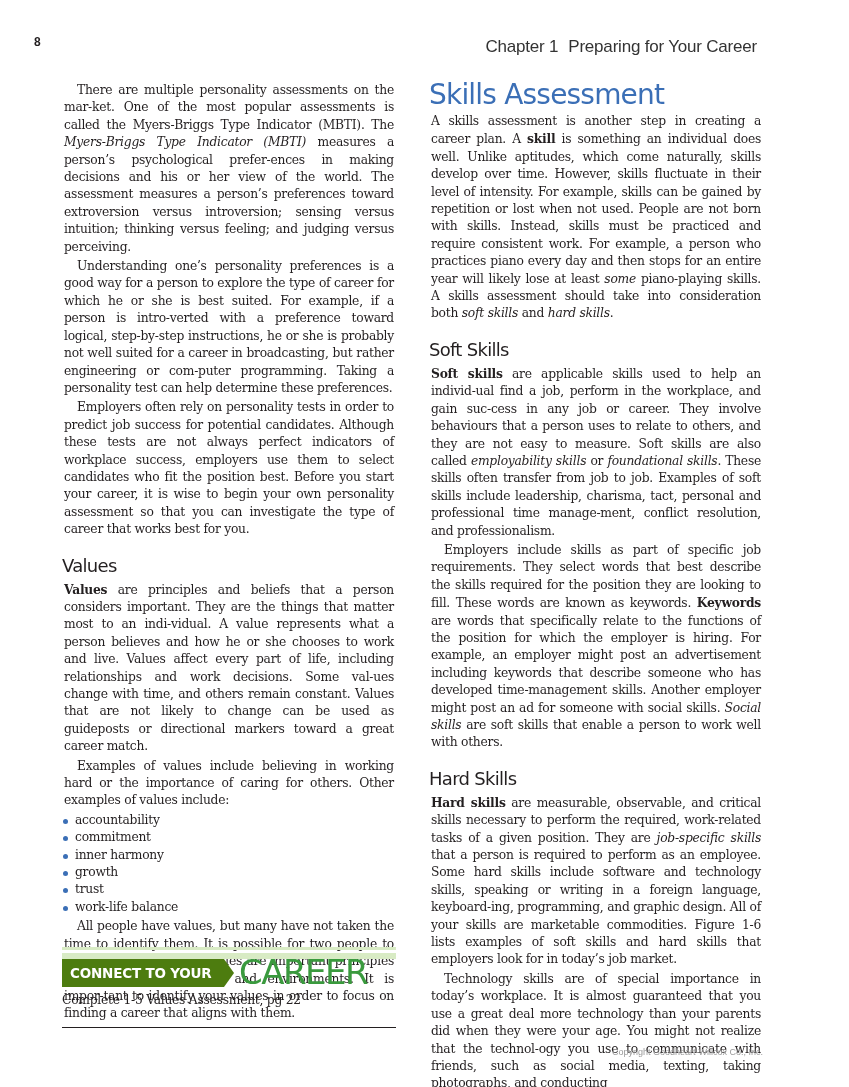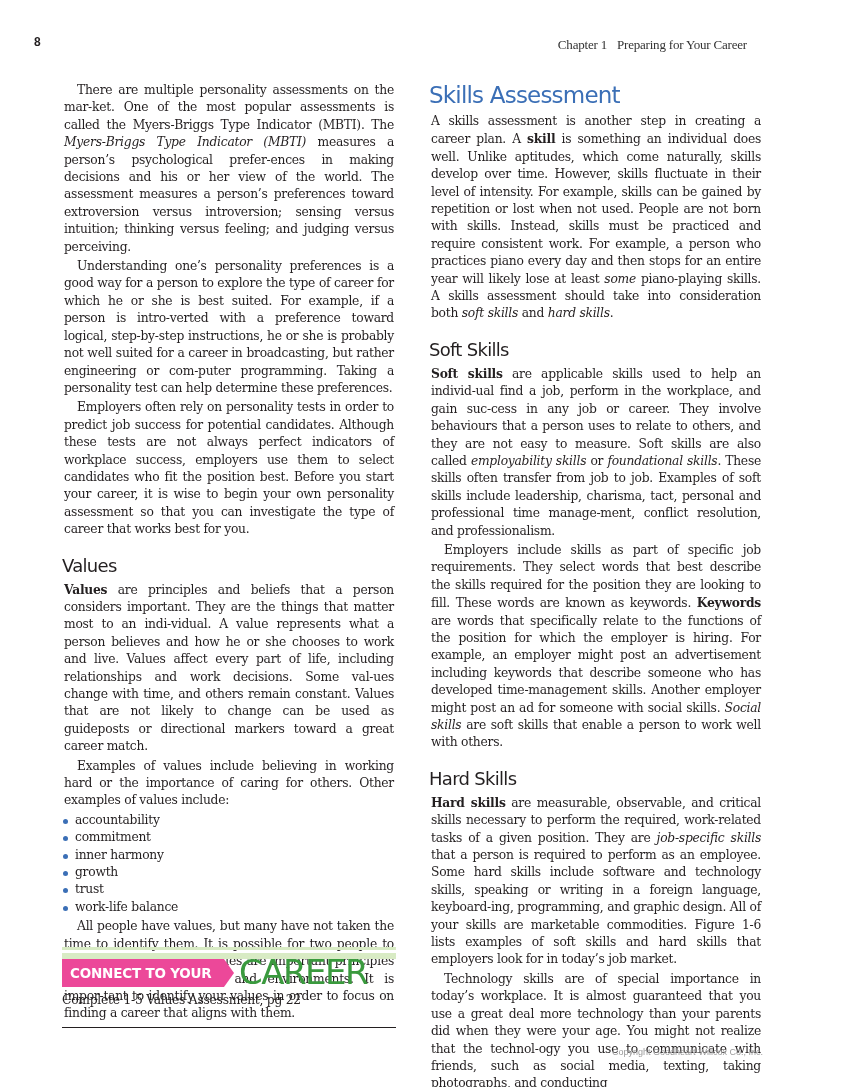--- a/index.html
+++ b/index.html
@@ -1,35 +1,35 @@
 <!DOCTYPE html>
 <html><head>
   <meta charset="utf-8">
   <style>
     html, body { margin: 0; padding: 0; background: #ffffff; }
     body { width: 849px; height: 1087px; position: relative; overflow: hidden; color: #231f20; }
     .page-num { position: absolute; left: 34px; top: 35px; font-family: "Liberation Sans", sans-serif; font-weight: bold; font-size: 12px; }
-    .running-head { position: absolute; right: 102px; top: 37px; font-family: Liberation Serif, serif; font-size: 13px; letter-spacing: -0.2px; color: #333; }
+    .running-head { position: absolute; right: 92px; top: 37px; font-family: Liberation Sans, sans-serif; font-size: 17px; letter-spacing: -0.2px; color: #333; }
     .running-head .sep { display: inline-block; width: 10px; }
     .col { position: absolute; top: 80px; width: 334px; font-family: "DejaVu Serif", serif; font-size: 12.3px; line-height: 17.4px; letter-spacing: -0.25px; }
     .col-left { left: 62px; }
     .col-right { left: 429px; }
     p { margin: 2px; text-align: justify; hyphens: manual; }
     p.indent { text-indent: 13px; }
-    h1.section { font-family: "DejaVu Sans", sans-serif; font-weight: normal; color: #3b6fb6; font-size: 23px; letter-spacing: -0.8px; margin: 2px 0 5px 0; line-height: 26px; }
+    h1.section { font-family: "DejaVu Sans", sans-serif; font-weight: normal; color: #3b6fb6; font-size: 28px; letter-spacing: -0.8px; margin: 2px 0 5px 0; line-height: 26px; }
     h2.sub { font-family: "DejaVu Sans", sans-serif; font-weight: normal; color: #231f20; font-size: 18px; letter-spacing: -0.7px; margin: 16px 0 4px 0; line-height: 22px; }
     ul.values { list-style: none; margin: 0; padding: 0; }
     ul.values li { position: relative; padding-left: 13px; }
     ul.values li::before { content: ""; position: absolute; left: 1px; top: 7px; width: 5px; height: 5px; border-radius: 50%; background: #3b6fb6; }
     b { font-weight: bold; }
     .banner { position: absolute; left: 62px; top: 947px; width: 334px; }
     .banner .line1 { height: 3px; background: #d8ebc4; margin-bottom: 3px; }
     .banner .row { position: relative; height: 34px; }
     .banner .line2 { position: absolute; left: 0; right: 0; top: 0; height: 6px; background: #d8ebc4; }
-    .banner .tag { position: absolute; left: 0; top: 6px; height: 28px; width: 172px; background: #ec4899; clip-path: polygon(0 0, 162px 0, 172px 50%, 162px 100%, 0 100%); }
+    .banner .tag { position: absolute; left: 0; top: 6px; height: 28px; width: 172px; background: #4d7c0f; clip-path: polygon(0 0, 162px 0, 172px 50%, 162px 100%, 0 100%); }
     .banner .tag span { position: absolute; left: 8px; top: 6px; color: #fff; font-family: "DejaVu Sans", sans-serif; font-weight: bold; font-size: 13.5px; letter-spacing: -0.2px; }
     .banner .career { position: absolute; left: 177px; top: 2px; color: #3a9a3e; font-family: "DejaVu Sans", sans-serif; font-size: 34px; line-height: 34px; letter-spacing: -1.5px; }
     .banner .activity { font-family: "DejaVu Serif", serif; font-size: 12.3px; letter-spacing: -0.25px; margin-top: 6px; padding-bottom: 20px; border-bottom: 1px solid #231f20; }
     .copyright { position: absolute; right: 86px; top: 1047px; font-family: "Liberation Sans", sans-serif; font-size: 9px; color: #9a9a9a; }
   </style>
 </head>
 <body>
 
 <div class="page-num">8</div>
 <div class="running-head">

